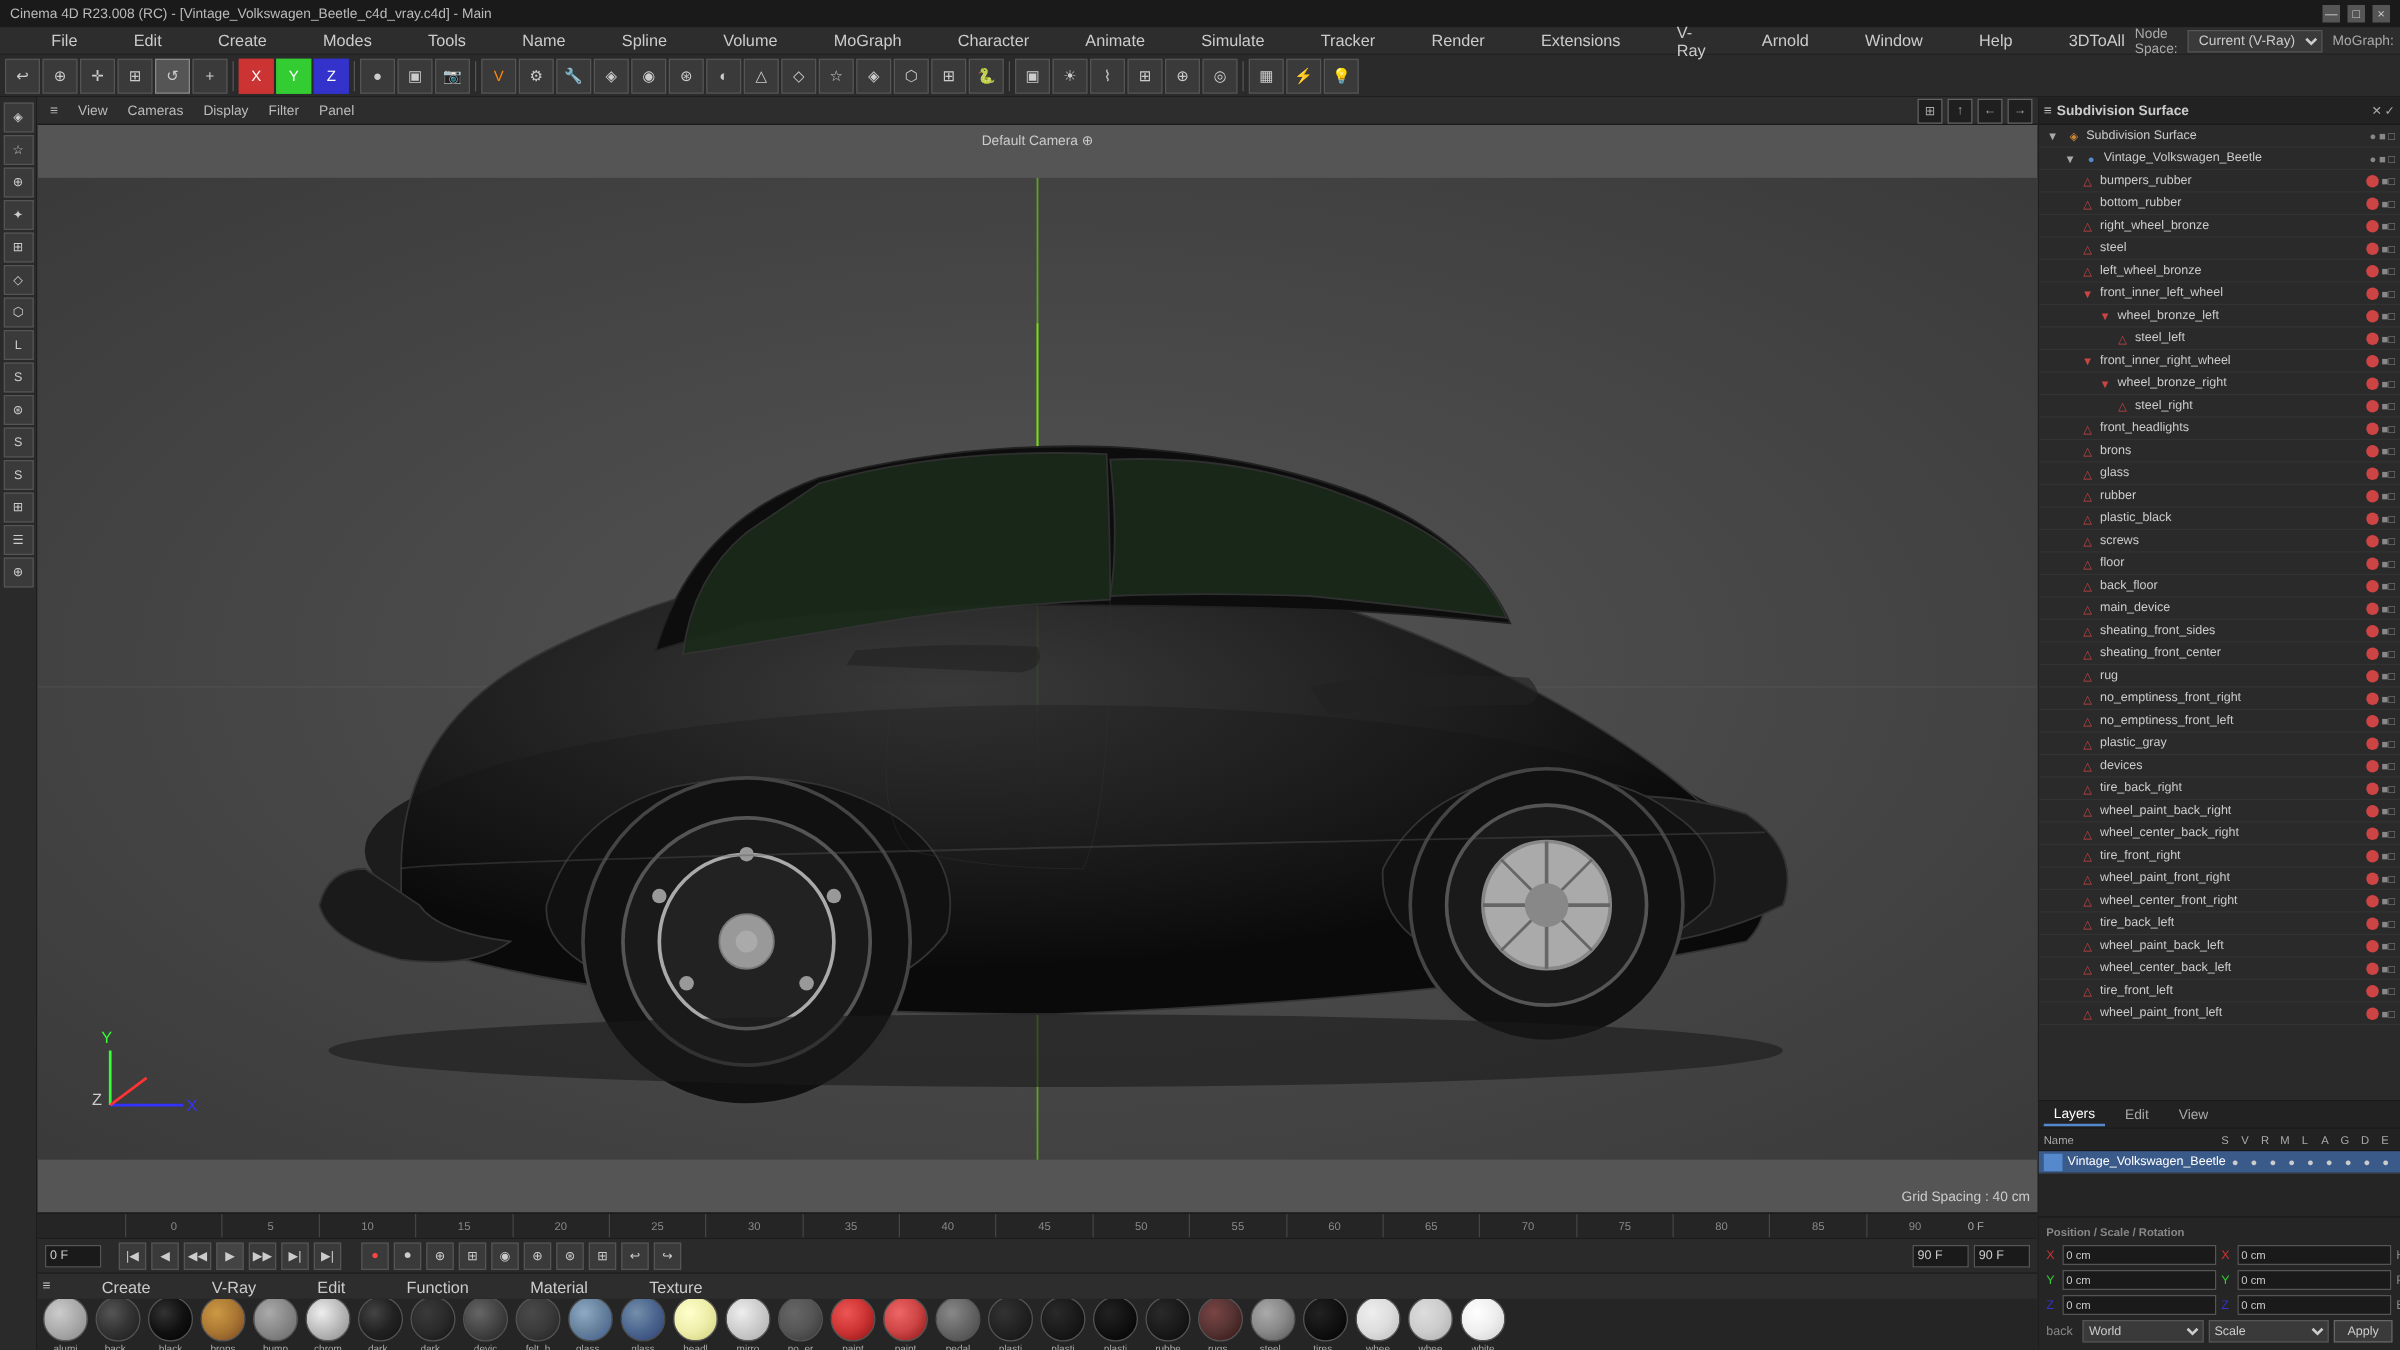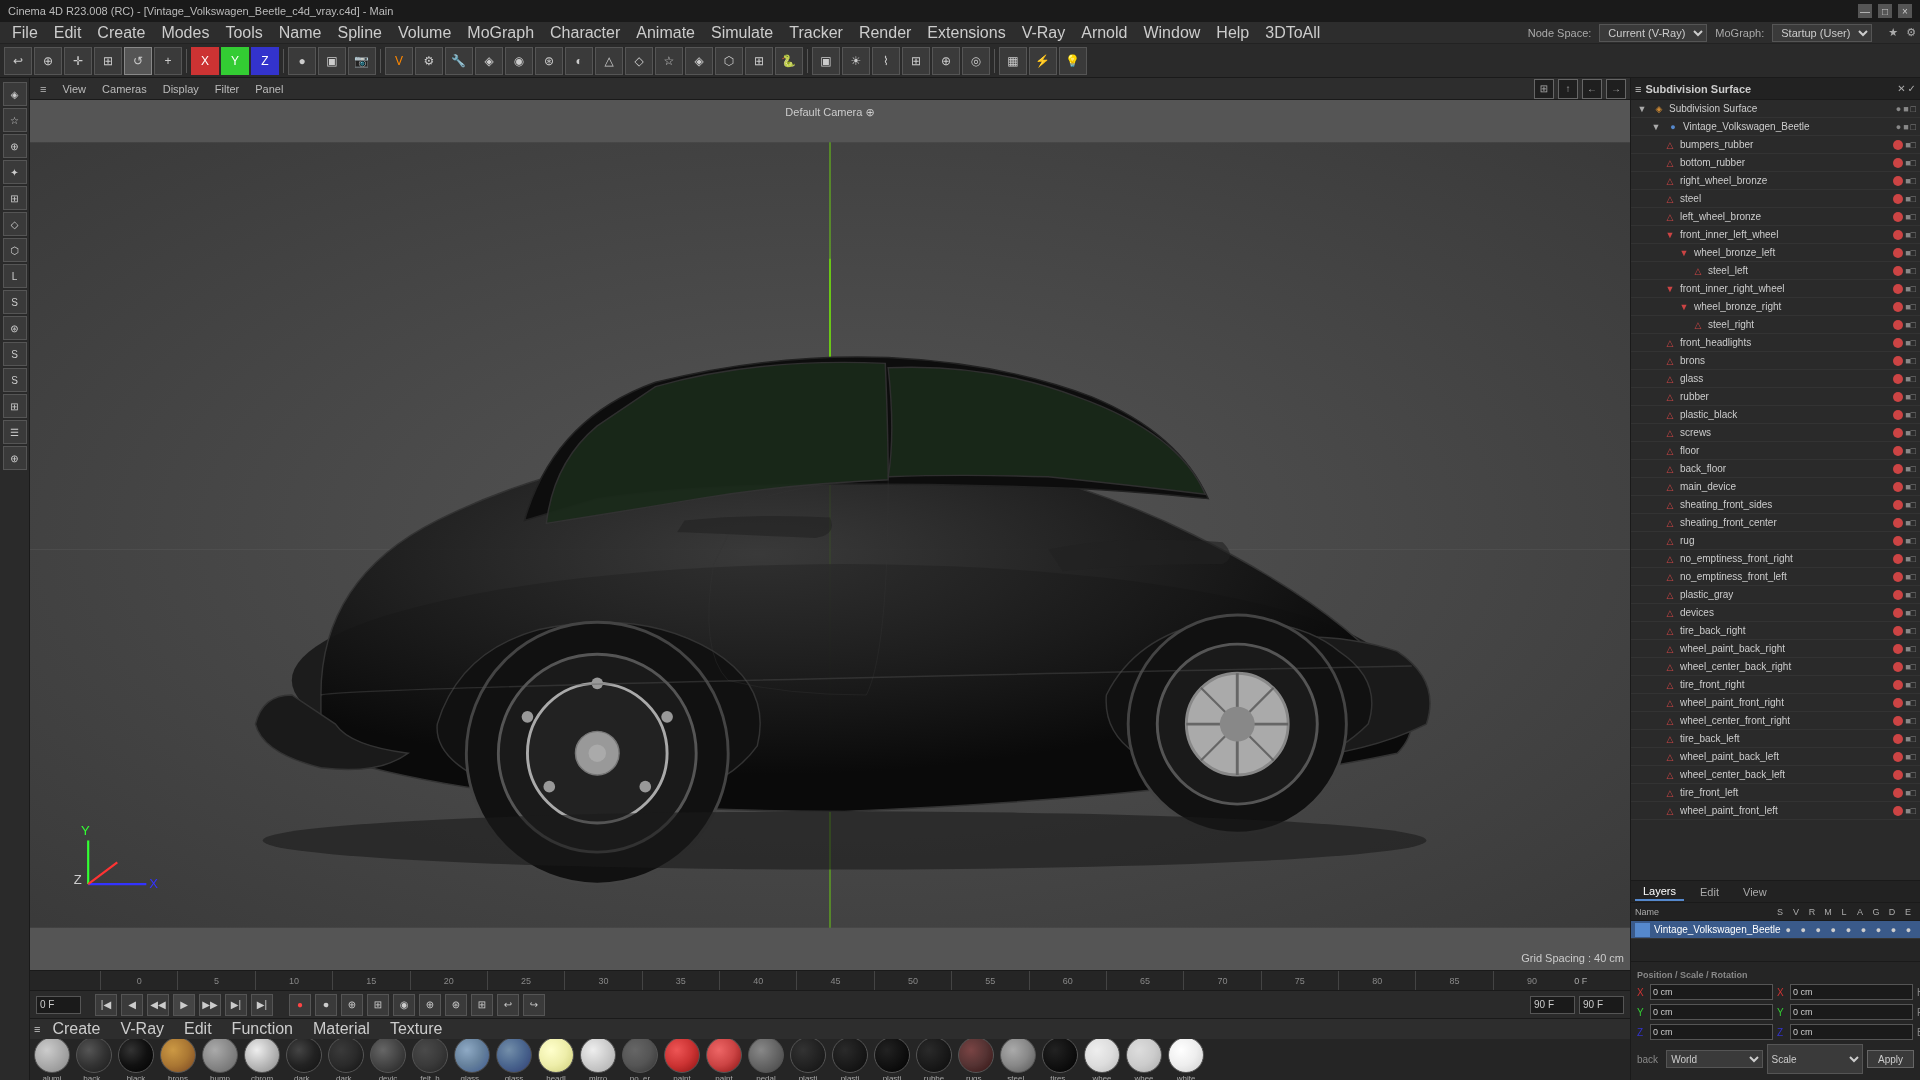--- a/index.html
+++ b/index.html
@@ -39,22 +39,23 @@
       height: 22px;
       background: #2d2d2d;
       display: flex;
       align-items: center;
       padding: 0 4px;
       border-bottom: 1px solid #222;
     }
     .menu-item {
       padding: 2px 8px;
       cursor: pointer;
-      font-size: 16px;
+      font-size: 13px;
       color: #ccc;
+      margin-left: 29px;
     }
 
     
     #menu-right {
       margin-left: auto;
       display: flex;
       align-items: center;
       gap: 8px;
       font-size: 11px;
       color: #ccc;
@@ -1216,21 +1217,21 @@
           </div>
         </div>
 
         <div style="display:flex;align-items:center;gap:4px;">
 
           <span style="font-size:10px;color:#888;margin-right:4px;">back</span>
           <select style="height:18px;background:#3a3a3a;border:1px solid #555;color:#ccc;font-size:10px;flex:1;">
             <option>World</option>
             <option>Object</option>
           </select>
-          <select style="height:30px;background:#3a3a3a;border:1px solid #555;color:#ccc;font-size:10px;flex:1;">
+          <select style="height:18px;background:#3a3a3a;border:1px solid #555;color:#ccc;font-size:10px;flex:1;">
             <option>Scale</option>
           </select>
           <button style="height:18px;background:#3a3a3a;border:1px solid #666;color:#ccc;font-size:10px;padding:0 10px;cursor:pointer;">Apply</button>
         </div>
       </div>
 
     </div>
 
   </div>
 

